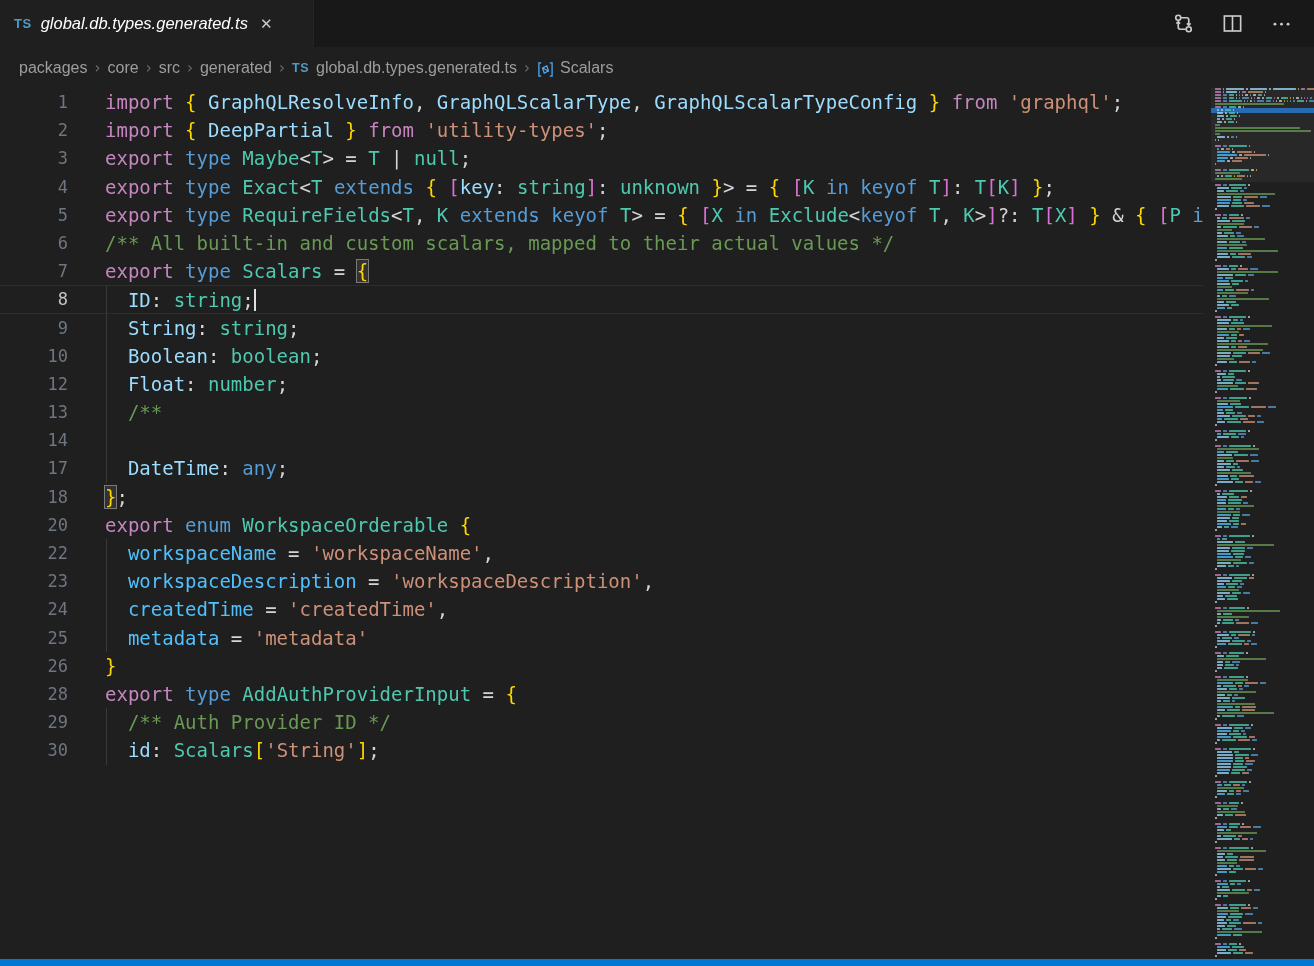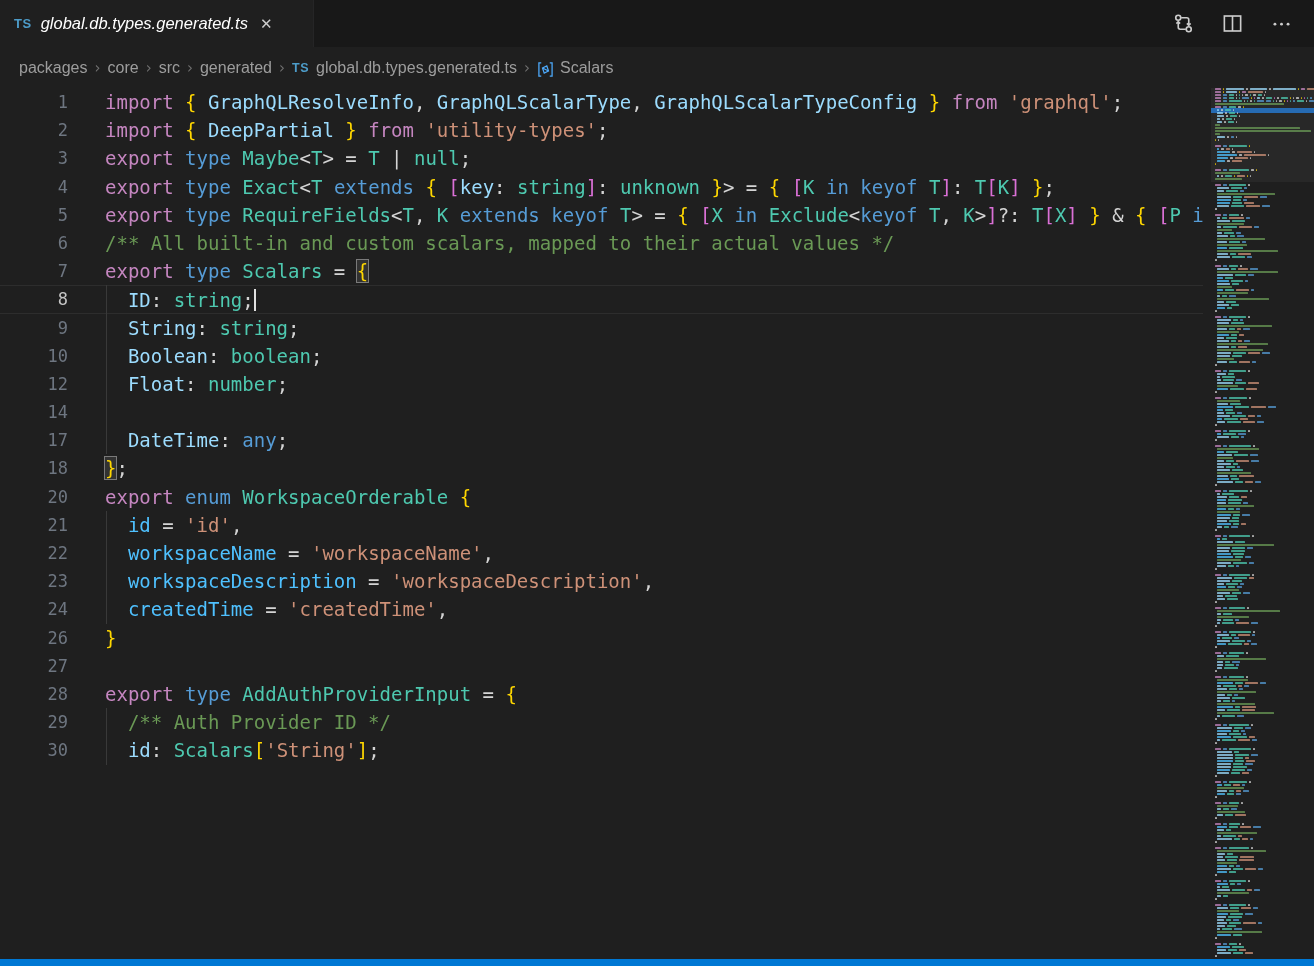--- a/index.html
+++ b/index.html
@@ -113,30 +113,30 @@
       <div class="line"><span class="ln">2</span><span class="lc"><span class="tok" style="color: rgb(197, 134, 192);">import</span><span class="tok" style="color: rgb(212, 212, 212);"> </span><span class="tok" style="color: rgb(255, 215, 0);">{</span><span class="tok" style="color: rgb(212, 212, 212);"> </span><span class="tok" style="color: rgb(156, 220, 254);">DeepPartial</span><span class="tok" style="color: rgb(212, 212, 212);"> </span><span class="tok" style="color: rgb(255, 215, 0);">}</span><span class="tok" style="color: rgb(212, 212, 212);"> </span><span class="tok" style="color: rgb(197, 134, 192);">from</span><span class="tok" style="color: rgb(212, 212, 212);"> </span><span class="tok" style="color: rgb(206, 145, 120);">'utility-types'</span><span class="tok" style="color: rgb(212, 212, 212);">;</span></span></div>
       <div class="line"><span class="ln">3</span><span class="lc"><span class="tok" style="color: rgb(197, 134, 192);">export</span><span class="tok" style="color: rgb(212, 212, 212);"> </span><span class="tok" style="color: rgb(86, 156, 214);">type</span><span class="tok" style="color: rgb(212, 212, 212);"> </span><span class="tok" style="color: rgb(78, 201, 176);">Maybe</span><span class="tok" style="color: rgb(212, 212, 212);">&lt;</span><span class="tok" style="color: rgb(78, 201, 176);">T</span><span class="tok" style="color: rgb(212, 212, 212);">&gt;</span><span class="tok" style="color: rgb(212, 212, 212);"> = </span><span class="tok" style="color: rgb(78, 201, 176);">T</span><span class="tok" style="color: rgb(212, 212, 212);"> | </span><span class="tok" style="color: rgb(78, 201, 176);">null</span><span class="tok" style="color: rgb(212, 212, 212);">;</span></span></div>
       <div class="line"><span class="ln">4</span><span class="lc"><span class="tok" style="color: rgb(197, 134, 192);">export</span><span class="tok" style="color: rgb(212, 212, 212);"> </span><span class="tok" style="color: rgb(86, 156, 214);">type</span><span class="tok" style="color: rgb(212, 212, 212);"> </span><span class="tok" style="color: rgb(78, 201, 176);">Exact</span><span class="tok" style="color: rgb(212, 212, 212);">&lt;</span><span class="tok" style="color: rgb(78, 201, 176);">T</span><span class="tok" style="color: rgb(212, 212, 212);"> </span><span class="tok" style="color: rgb(86, 156, 214);">extends</span><span class="tok" style="color: rgb(212, 212, 212);"> </span><span class="tok" style="color: rgb(255, 215, 0);">{</span><span class="tok" style="color: rgb(212, 212, 212);"> </span><span class="tok" style="color: rgb(218, 112, 214);">[</span><span class="tok" style="color: rgb(156, 220, 254);">key</span><span class="tok" style="color: rgb(212, 212, 212);">: </span><span class="tok" style="color: rgb(78, 201, 176);">string</span><span class="tok" style="color: rgb(218, 112, 214);">]</span><span class="tok" style="color: rgb(212, 212, 212);">: </span><span class="tok" style="color: rgb(78, 201, 176);">unknown</span><span class="tok" style="color: rgb(212, 212, 212);"> </span><span class="tok" style="color: rgb(255, 215, 0);">}</span><span class="tok" style="color: rgb(212, 212, 212);">&gt;</span><span class="tok" style="color: rgb(212, 212, 212);"> = </span><span class="tok" style="color: rgb(255, 215, 0);">{</span><span class="tok" style="color: rgb(212, 212, 212);"> </span><span class="tok" style="color: rgb(218, 112, 214);">[</span><span class="tok" style="color: rgb(78, 201, 176);">K</span><span class="tok" style="color: rgb(212, 212, 212);"> </span><span class="tok" style="color: rgb(86, 156, 214);">in</span><span class="tok" style="color: rgb(212, 212, 212);"> </span><span class="tok" style="color: rgb(86, 156, 214);">keyof</span><span class="tok" style="color: rgb(212, 212, 212);"> </span><span class="tok" style="color: rgb(78, 201, 176);">T</span><span class="tok" style="color: rgb(218, 112, 214);">]</span><span class="tok" style="color: rgb(212, 212, 212);">: </span><span class="tok" style="color: rgb(78, 201, 176);">T</span><span class="tok" style="color: rgb(218, 112, 214);">[</span><span class="tok" style="color: rgb(78, 201, 176);">K</span><span class="tok" style="color: rgb(218, 112, 214);">]</span><span class="tok" style="color: rgb(212, 212, 212);"> </span><span class="tok" style="color: rgb(255, 215, 0);">}</span><span class="tok" style="color: rgb(212, 212, 212);">;</span></span></div>
       <div class="line"><span class="ln">5</span><span class="lc"><span class="tok" style="color: rgb(197, 134, 192);">export</span><span class="tok" style="color: rgb(212, 212, 212);"> </span><span class="tok" style="color: rgb(86, 156, 214);">type</span><span class="tok" style="color: rgb(212, 212, 212);"> </span><span class="tok" style="color: rgb(78, 201, 176);">RequireFields</span><span class="tok" style="color: rgb(212, 212, 212);">&lt;</span><span class="tok" style="color: rgb(78, 201, 176);">T</span><span class="tok" style="color: rgb(212, 212, 212);">, </span><span class="tok" style="color: rgb(78, 201, 176);">K</span><span class="tok" style="color: rgb(212, 212, 212);"> </span><span class="tok" style="color: rgb(86, 156, 214);">extends</span><span class="tok" style="color: rgb(212, 212, 212);"> </span><span class="tok" style="color: rgb(86, 156, 214);">keyof</span><span class="tok" style="color: rgb(212, 212, 212);"> </span><span class="tok" style="color: rgb(78, 201, 176);">T</span><span class="tok" style="color: rgb(212, 212, 212);">&gt;</span><span class="tok" style="color: rgb(212, 212, 212);"> = </span><span class="tok" style="color: rgb(255, 215, 0);">{</span><span class="tok" style="color: rgb(212, 212, 212);"> </span><span class="tok" style="color: rgb(218, 112, 214);">[</span><span class="tok" style="color: rgb(78, 201, 176);">X</span><span class="tok" style="color: rgb(212, 212, 212);"> </span><span class="tok" style="color: rgb(86, 156, 214);">in</span><span class="tok" style="color: rgb(212, 212, 212);"> </span><span class="tok" style="color: rgb(78, 201, 176);">Exclude</span><span class="tok" style="color: rgb(212, 212, 212);">&lt;</span><span class="tok" style="color: rgb(86, 156, 214);">keyof</span><span class="tok" style="color: rgb(212, 212, 212);"> </span><span class="tok" style="color: rgb(78, 201, 176);">T</span><span class="tok" style="color: rgb(212, 212, 212);">, </span><span class="tok" style="color: rgb(78, 201, 176);">K</span><span class="tok" style="color: rgb(212, 212, 212);">&gt;</span><span class="tok" style="color: rgb(218, 112, 214);">]</span><span class="tok" style="color: rgb(212, 212, 212);">?: </span><span class="tok" style="color: rgb(78, 201, 176);">T</span><span class="tok" style="color: rgb(218, 112, 214);">[</span><span class="tok" style="color: rgb(78, 201, 176);">X</span><span class="tok" style="color: rgb(218, 112, 214);">]</span><span class="tok" style="color: rgb(212, 212, 212);"> </span><span class="tok" style="color: rgb(255, 215, 0);">}</span><span class="tok" style="color: rgb(212, 212, 212);"> &amp; </span><span class="tok" style="color: rgb(255, 215, 0);">{</span><span class="tok" style="color: rgb(212, 212, 212);"> </span><span class="tok" style="color: rgb(218, 112, 214);">[</span><span class="tok" style="color: rgb(78, 201, 176);">P</span><span class="tok" style="color: rgb(212, 212, 212);"> </span><span class="tok" style="color: rgb(86, 156, 214);">in</span></span></div>
       <div class="line"><span class="ln">6</span><span class="lc"><span class="tok" style="color: rgb(106, 153, 85);">/** All built-in and custom scalars, mapped to their actual values */</span></span></div>
       <div class="line"><span class="ln">7</span><span class="lc"><span class="tok" style="color: rgb(197, 134, 192);">export</span><span class="tok" style="color: rgb(212, 212, 212);"> </span><span class="tok" style="color: rgb(86, 156, 214);">type</span><span class="tok" style="color: rgb(212, 212, 212);"> </span><span class="tok" style="color: rgb(78, 201, 176);">Scalars</span><span class="tok" style="color: rgb(212, 212, 212);"> = </span><span class="tok bx" style="color: rgb(255, 215, 0);">{</span></span></div>
       <div class="line guide current"><span class="ln">8</span><span class="lc"><span class="tok" style="color: rgb(212, 212, 212);">  </span><span class="tok" style="color: rgb(156, 220, 254);">ID</span><span class="tok" style="color: rgb(212, 212, 212);">: </span><span class="tok" style="color: rgb(78, 201, 176);">string</span><span class="tok" style="color: rgb(212, 212, 212);">;</span><span class="cursor"></span></span></div>
       <div class="line guide"><span class="ln">9</span><span class="lc"><span class="tok" style="color: rgb(212, 212, 212);">  </span><span class="tok" style="color: rgb(156, 220, 254);">String</span><span class="tok" style="color: rgb(212, 212, 212);">: </span><span class="tok" style="color: rgb(78, 201, 176);">string</span><span class="tok" style="color: rgb(212, 212, 212);">;</span></span></div>
       <div class="line guide"><span class="ln">10</span><span class="lc"><span class="tok" style="color: rgb(212, 212, 212);">  </span><span class="tok" style="color: rgb(156, 220, 254);">Boolean</span><span class="tok" style="color: rgb(212, 212, 212);">: </span><span class="tok" style="color: rgb(78, 201, 176);">boolean</span><span class="tok" style="color: rgb(212, 212, 212);">;</span></span></div>
       <div class="line guide"><span class="ln">12</span><span class="lc"><span class="tok" style="color: rgb(212, 212, 212);">  </span><span class="tok" style="color: rgb(156, 220, 254);">Float</span><span class="tok" style="color: rgb(212, 212, 212);">: </span><span class="tok" style="color: rgb(78, 201, 176);">number</span><span class="tok" style="color: rgb(212, 212, 212);">;</span></span></div>
+      <div class="line guide"><span class="ln">13</span><span class="lc"><span class="tok" style="color: rgb(106, 153, 85);">  /**</span></span></div>
       <div class="line guide"><span class="ln">14</span></div>
       <div class="line guide"><span class="ln">17</span><span class="lc"><span class="tok" style="color: rgb(212, 212, 212);">  </span><span class="tok" style="color: rgb(156, 220, 254);">DateTime</span><span class="tok" style="color: rgb(212, 212, 212);">: </span><span class="tok" style="color: rgb(86, 156, 214);">any</span><span class="tok" style="color: rgb(212, 212, 212);">;</span></span></div>
       <div class="line"><span class="ln">18</span><span class="lc"><span class="tok bx" style="color: rgb(255, 215, 0);">}</span><span class="tok" style="color: rgb(212, 212, 212);">;</span></span></div>
       <div class="line"><span class="ln">20</span><span class="lc"><span class="tok" style="color: rgb(197, 134, 192);">export</span><span class="tok" style="color: rgb(212, 212, 212);"> </span><span class="tok" style="color: rgb(86, 156, 214);">enum</span><span class="tok" style="color: rgb(212, 212, 212);"> </span><span class="tok" style="color: rgb(78, 201, 176);">WorkspaceOrderable</span><span class="tok" style="color: rgb(212, 212, 212);"> </span><span class="tok" style="color: rgb(255, 215, 0);">{</span></span></div>
-      <div class="line guide"><span class="ln">21</span><span class="lc"><span class="tok" style="color: rgb(212, 212, 212);">  </span><span class="tok" style="color: rgb(79, 193, 255);">id</span><span class="tok" style="color: rgb(212, 212, 212);"> = </span><span class="tok" style="color: rgb(206, 145, 120);">'id'</span><span class="tok" style="color: rgb(212, 212, 212);">,</span></span></div>
       <div class="line guide"><span class="ln">22</span><span class="lc"><span class="tok" style="color: rgb(212, 212, 212);">  </span><span class="tok" style="color: rgb(79, 193, 255);">workspaceName</span><span class="tok" style="color: rgb(212, 212, 212);"> = </span><span class="tok" style="color: rgb(206, 145, 120);">'workspaceName'</span><span class="tok" style="color: rgb(212, 212, 212);">,</span></span></div>
       <div class="line guide"><span class="ln">23</span><span class="lc"><span class="tok" style="color: rgb(212, 212, 212);">  </span><span class="tok" style="color: rgb(79, 193, 255);">workspaceDescription</span><span class="tok" style="color: rgb(212, 212, 212);"> = </span><span class="tok" style="color: rgb(206, 145, 120);">'workspaceDescription'</span><span class="tok" style="color: rgb(212, 212, 212);">,</span></span></div>
       <div class="line guide"><span class="ln">24</span><span class="lc"><span class="tok" style="color: rgb(212, 212, 212);">  </span><span class="tok" style="color: rgb(79, 193, 255);">createdTime</span><span class="tok" style="color: rgb(212, 212, 212);"> = </span><span class="tok" style="color: rgb(206, 145, 120);">'createdTime'</span><span class="tok" style="color: rgb(212, 212, 212);">,</span></span></div>
+      <div class="line guide"><span class="ln">25</span><span class="lc"><span class="tok" style="color: rgb(212, 212, 212);">  </span><span class="tok" style="color: rgb(79, 193, 255);">metadata</span><span class="tok" style="color: rgb(212, 212, 212);"> = </span><span class="tok" style="color: rgb(206, 145, 120);">'metadata'</span></span></div>
       <div class="line"><span class="ln">26</span><span class="lc"><span class="tok" style="color: rgb(255, 215, 0);">}</span></span></div>
-      <div class="line"><span class="ln">27</span><span class="lc"></span></div>
       <div class="line"><span class="ln">28</span><span class="lc"><span class="tok" style="color: rgb(197, 134, 192);">export</span><span class="tok" style="color: rgb(212, 212, 212);"> </span><span class="tok" style="color: rgb(86, 156, 214);">type</span><span class="tok" style="color: rgb(212, 212, 212);"> </span><span class="tok" style="color: rgb(78, 201, 176);">AddAuthProviderInput</span><span class="tok" style="color: rgb(212, 212, 212);"> = </span><span class="tok" style="color: rgb(255, 215, 0);">{</span></span></div>
       <div class="line guide"><span class="ln">29</span><span class="lc"><span class="tok" style="color: rgb(106, 153, 85);">  /** Auth Provider ID */</span></span></div>
       <div class="line guide"><span class="ln">30</span><span class="lc"><span class="tok" style="color: rgb(212, 212, 212);">  </span><span class="tok" style="color: rgb(156, 220, 254);">id</span><span class="tok" style="color: rgb(212, 212, 212);">: </span><span class="tok" style="color: rgb(78, 201, 176);">Scalars</span><span class="tok" style="color: rgb(255, 215, 0);">[</span><span class="tok" style="color: rgb(206, 145, 120);">'String'</span><span class="tok" style="color: rgb(255, 215, 0);">]</span><span class="tok" style="color: rgb(212, 212, 212);">;</span></span></div>
     </div>
 
   <div class="minimap" id="minimap">
     <div class="mm-slider"></div>
   <div class="mmr" style="top: 0px; left: 4px;">
         <span style="width: 6px; background: rgb(197, 134, 192); opacity: 0.75;"></span>
         <span style="width: 1px; background: rgb(255, 215, 0); opacity: 0.75;"></span>

